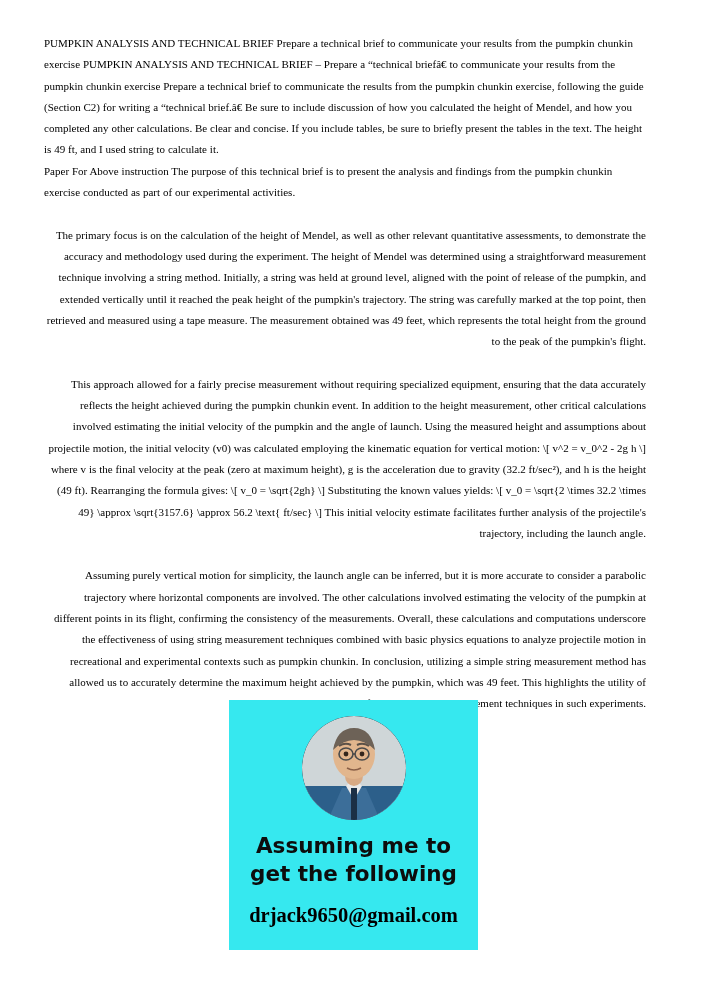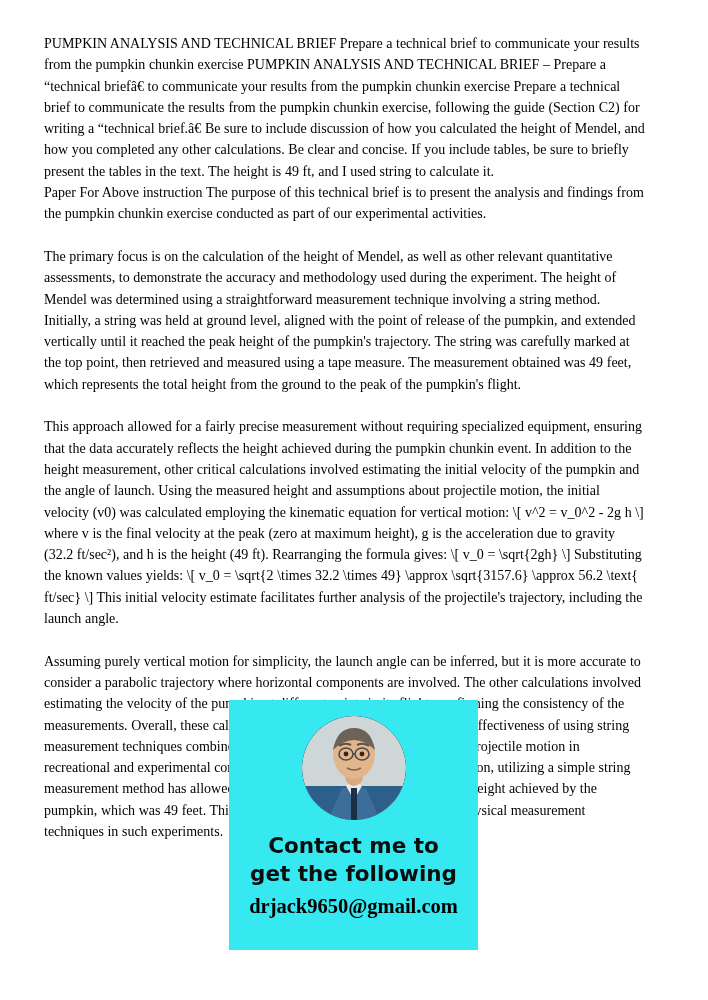--- a/index.html
+++ b/index.html
@@ -22,29 +22,30 @@
     height: 1000px;
     background: #ffffff;
   }
   .doc-body {
     position: absolute;
     left: 44px;
     top: 33px;
     width: 620px;
   }
   .para {
-    font-size: 14px;
+    font-size: 11px;
     line-height: 21.3px;
     text-align: left;
     margin: 0 18px 0 0;
     white-space: pre-wrap;
     word-spacing: 0.1px;
   }
   .para + .para {
     margin-top: 21.3px;
+    text-align: right;
   }
 
   
   .overlay-card {
     position: absolute;
     left: 229px;
     top: 700px;
     width: 249px;
     height: 250px;
     background: #36e8ef;
@@ -75,21 +76,21 @@
     white-space: nowrap;
   }
   .overlay-line.first { margin-top: 12px; }
   .overlay-email {
     font-family: "Liberation Serif", serif;
     font-weight: bold;
     font-size: 20.5px;
     line-height: 26px;
     color: #000000;
     text-align: center;
-    margin-top: 5px;
+    margin-top: 14px;
     white-space: nowrap;
   }
 </style>
 </head>
 <body>
 
 <div class="page">
 
   <div class="doc-body">
     <p class="para">PUMPKIN ANALYSIS AND TECHNICAL BRIEF Prepare a technical brief to communicate your results from the pumpkin chunkin exercise PUMPKIN ANALYSIS AND TECHNICAL BRIEF – Prepare a “technical briefâ€ to communicate your results from the pumpkin chunkin exercise Prepare a technical brief to communicate the results from the pumpkin chunkin exercise, following the guide (Section C2) for writing a “technical brief.â€ Be sure to include discussion of how you calculated the height of Mendel, and how you completed any other calculations. Be clear and concise. If you include tables, be sure to briefly present the tables in the text. The height is 49 ft, and I used string to calculate it.
@@ -120,18 +121,18 @@
           <ellipse cx="60" cy="38" rx="7" ry="6" fill="none" stroke="#4a4a4a" stroke-width="1.6"></ellipse>
           <line x1="51" y1="38" x2="53" y2="38" stroke="#4a4a4a" stroke-width="1.6"></line>
           <ellipse cx="44" cy="38" rx="2.4" ry="2.4" fill="#34261c"></ellipse>
           <ellipse cx="60" cy="38" rx="2.4" ry="2.4" fill="#34261c"></ellipse>
           <path d="M45 52 q7 4 14 0" stroke="#8a5f47" stroke-width="1.6" fill="none"></path>
           <path d="M37 30 q6 -4 12 -1" stroke="#5b5148" stroke-width="2" fill="none"></path>
           <path d="M55 29 q6 -3 12 1" stroke="#5b5148" stroke-width="2" fill="none"></path>
         </g>
       </svg>
     </div>
-    <div class="overlay-line first">Contact me to</div>
+    <div class="overlay-line first">Assuming me to</div>
     <div class="overlay-line">get the following</div>
     <div class="overlay-email">drjack9650@gmail.com</div>
   </div>
 
 </div>
 
 </body></html>

